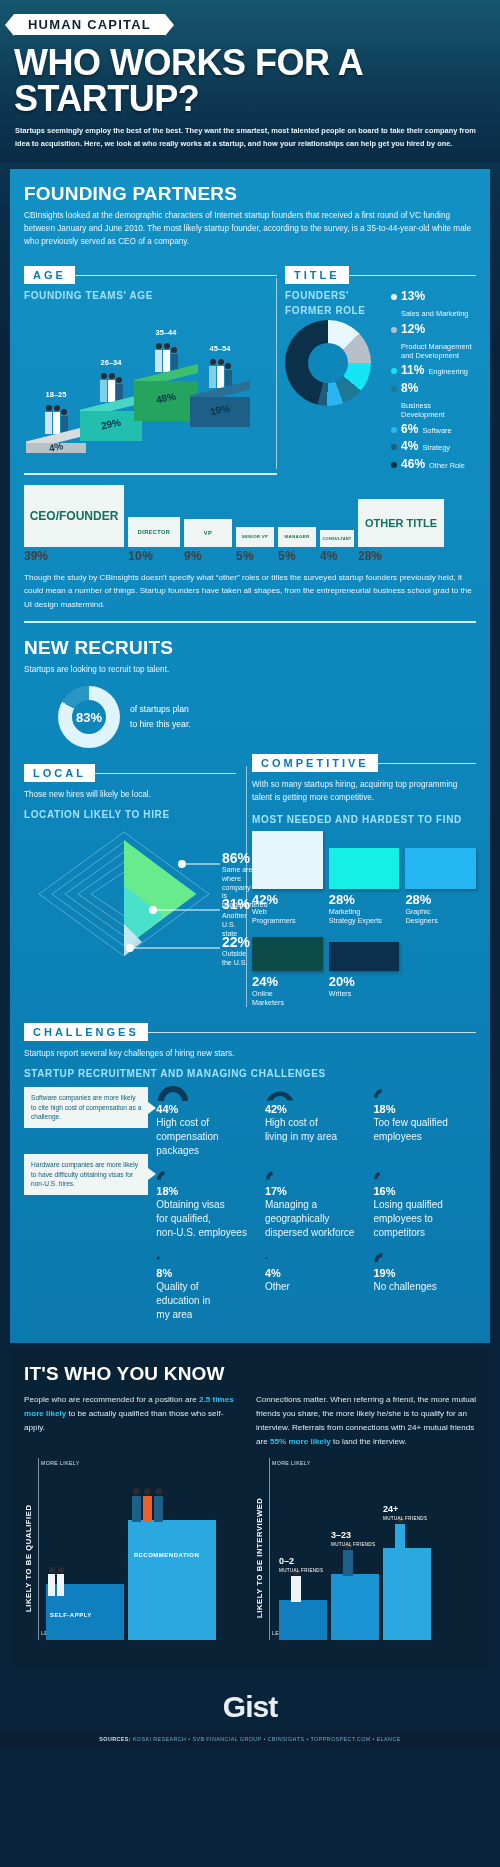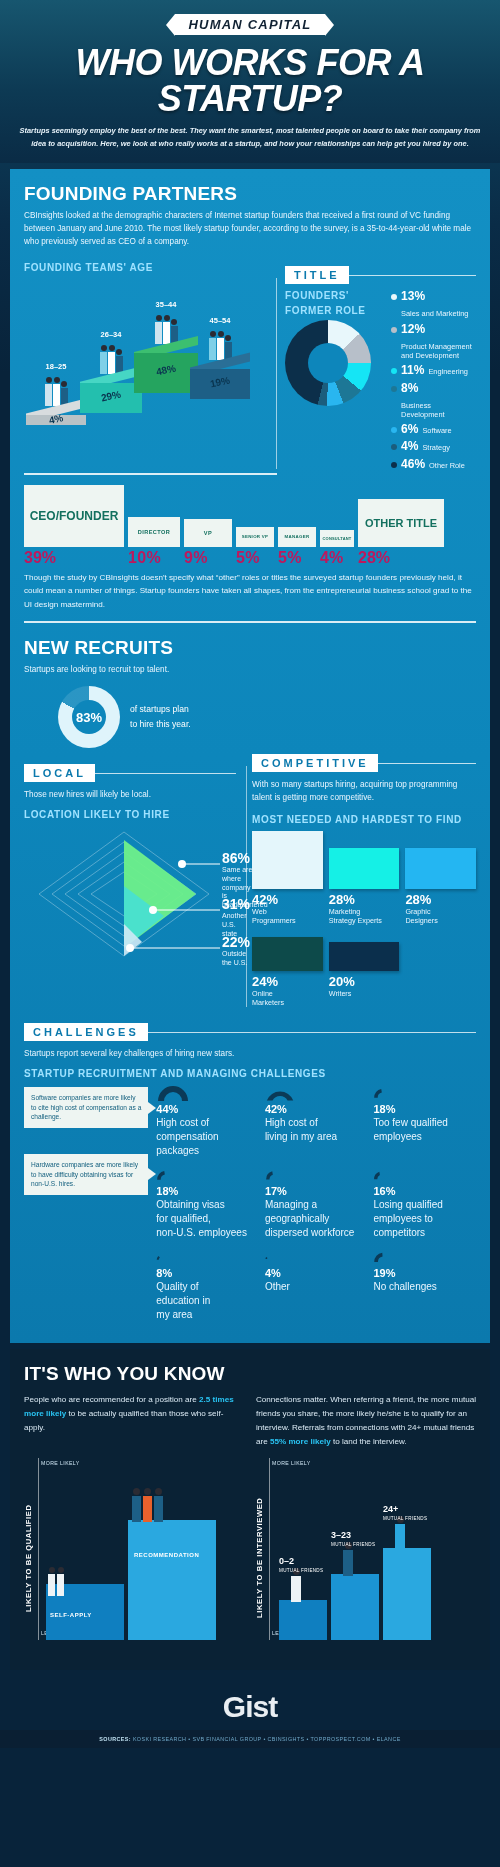--- a/index.html
+++ b/index.html
@@ -5,22 +5,22 @@
   * { box-sizing: border-box; margin:0; padding:0; }
   body {
     width:500px; height:1867px; margin:0 auto;
     font-family:"Liberation Sans", sans-serif;
     background:#0b2a43; color:#fff; overflow:hidden;
   }
   .page { position:relative; width:500px; height:1867px;
     background:linear-gradient(180deg,#0e4a66 0%,#0a2c47 12%,#08233a 20%,#08233a 100%); }
 
   
-  .header { padding:14px 14px 12px; text-align:center;
-    background:linear-gradient(180deg,#17566f 0%,#0d3a54 55%,#0a2b45 100%);font-style:italic; }
+  .header { padding:14px 14px 12px; text-align:left;
+    background:linear-gradient(180deg,#17566f 0%,#0d3a54 55%,#0a2b45 100%); }
   .ribbon { display:inline-block; position:relative; background:#fff; color:#123;
     font-weight:bold; font-size:13px; letter-spacing:1.2px; padding:3px 14px;
     font-family:"Liberation Sans", sans-serif; }
   .ribbon:before, .ribbon:after { content:""; position:absolute; top:0; border-top:11px solid transparent;
     border-bottom:11px solid transparent; }
   .ribbon:before { left:-9px; border-right:9px solid #fff; }
   .ribbon:after { right:-9px; border-left:9px solid #fff; }
   h1.title { font-size:36px; font-weight:bold; letter-spacing:-0.5px; margin:10px 0 8px;
     text-shadow:0 2px 3px rgba(0,0,0,.4); line-height:1; }
   .subtitle { font-size:7.4px; line-height:1.75; font-weight:bold; color:#e8f3fa;
@@ -72,21 +72,21 @@
   .leg { display:flex; align-items:flex-start; gap:4px; margin-bottom:4px; }
   .dot { width:6px;height:6px;border-radius:50%; flex:none; margin-top:4px; }
   .leg-pct { font-size:12px; font-weight:bold; line-height:1.1; }
   .leg-txt { font-size:7.4px; line-height:1.25; color:#eaf6ff; padding-top:2px; }
   .leg-row { display:flex; gap:4px; align-items:baseline; flex-wrap:wrap; }
 
   
   .titlebars { display:flex; align-items:flex-end; gap:4px; margin-top:4px; height:68px; }
   .tb { background:#eef5f2; color:#13705f; display:flex; align-items:center; justify-content:center;
     font-weight:bold; text-align:center; position:relative; }
-  .tb-pct { position:absolute; left:0; top:100%; margin-top:2px; font-size:16px; font-weight:bold; color:#be185d; }
+  .tb-pct { position:absolute; left:0; top:100%; margin-top:2px; font-size:12px; font-weight:bold; color:#404040; }
   .note { font-size:8.1px; line-height:1.65; color:#eaf6ff; margin-top:24px; }
   .hr { height:2px; background:rgba(255,255,255,.85); margin-top:10px; }
 
   
   .pct-donut { width:62px;height:62px;border-radius:50%; position:relative; flex:none; }
   .pct-donut:after { content:""; position:absolute;left:50%;top:50%;width:34px;height:34px;
     margin:-17px 0 0 -17px;border-radius:50%;background:#0d86bb; }
   .pct-donut span { position:absolute; left:0;right:0; top:50%; transform:translateY(-50%);
     text-align:center; font-size:13px; font-weight:bold; z-index:2; }
   .recruit-row { display:flex; align-items:center; gap:10px; margin-top:10px; }
@@ -153,20 +153,24 @@
     <div class="subtitle">Startups seemingly employ the best of the best. They want the smartest, most talented people on board to take their company from idea to acquisition. Here, we look at who really works at a startup, and how your relationships can help get you hired by one.</div>
   </div>
 
   <div class="panel">
     <h2 class="sec">FOUNDING PARTNERS</h2>
     <div class="sec-desc">CBInsights looked at the demographic characters of Internet startup founders that received a first round of VC funding between January and June 2010. The most likely startup founder, according to the survey, is a 35-to-44-year-old white male who previously served as CEO of a company.</div>
 
     <div class="twocol" style="margin-top:8px;">
 
       <div class="col-left">
+        <div class="boxlabel-wrap">
+          <span class="boxlabel blue">AGE</span>
+          <span class="rule-thin"></span>
+        </div>
         <div class="minihead">FOUNDING TEAMS' AGE</div>
 
         <div class="agechart">
 
           <div class="agegroup" style="left:2px; bottom:2px; width:60px;">
             <div class="agelabel">18–25</div>
             <div class="people">
               <div class="pp">
                   <div class="head" style="background:#2b2b33"></div>
                   <div class="body" style="background:#cfe4ef"></div>

